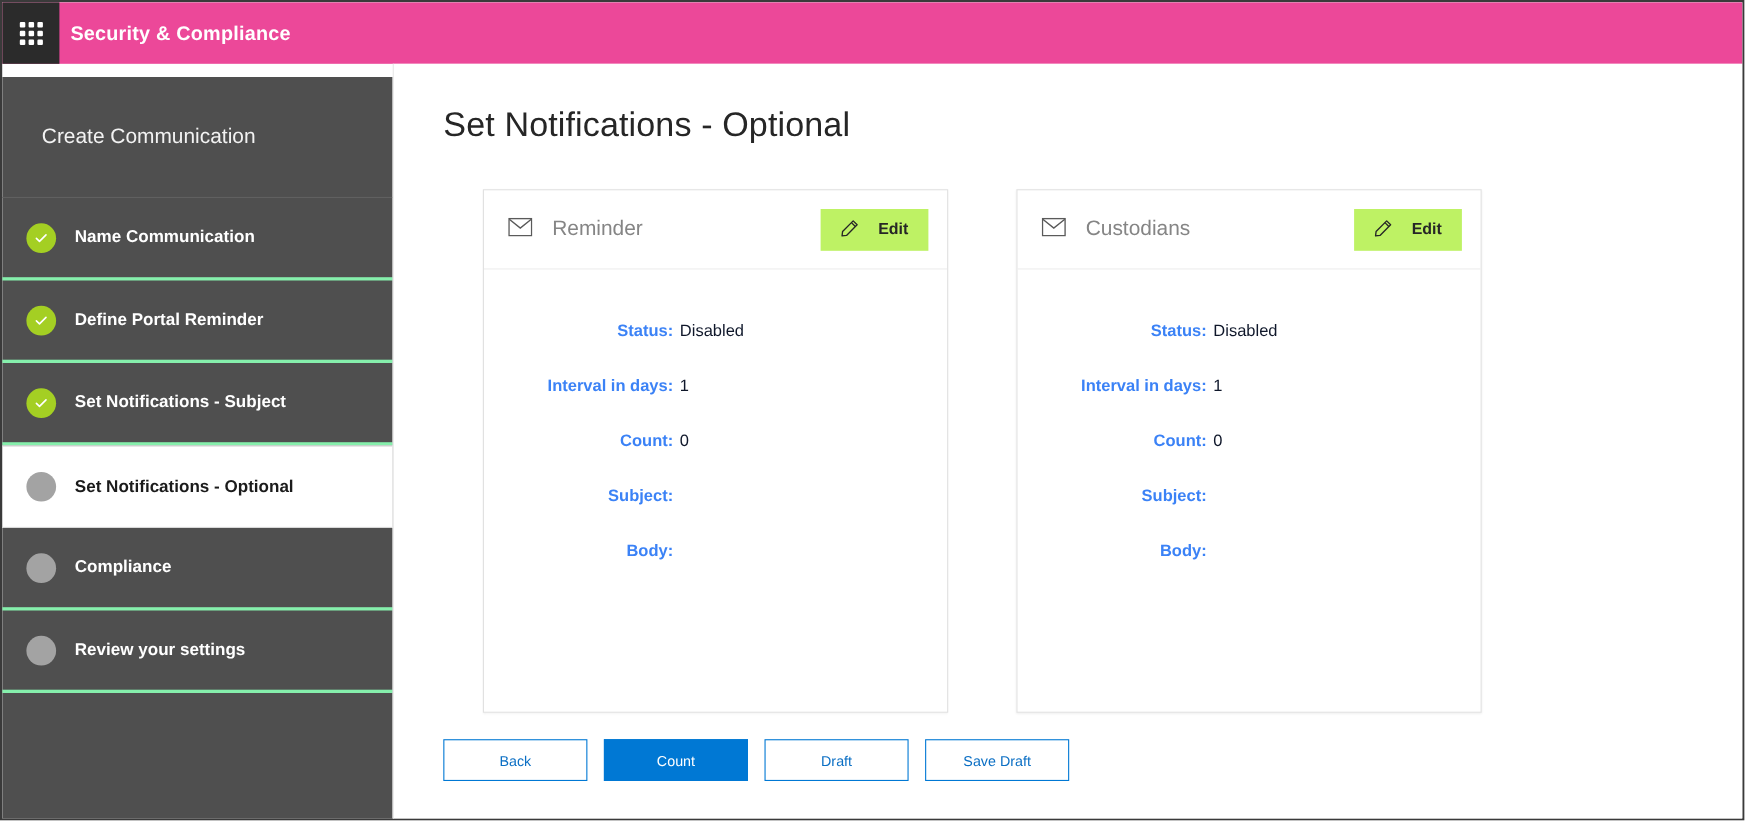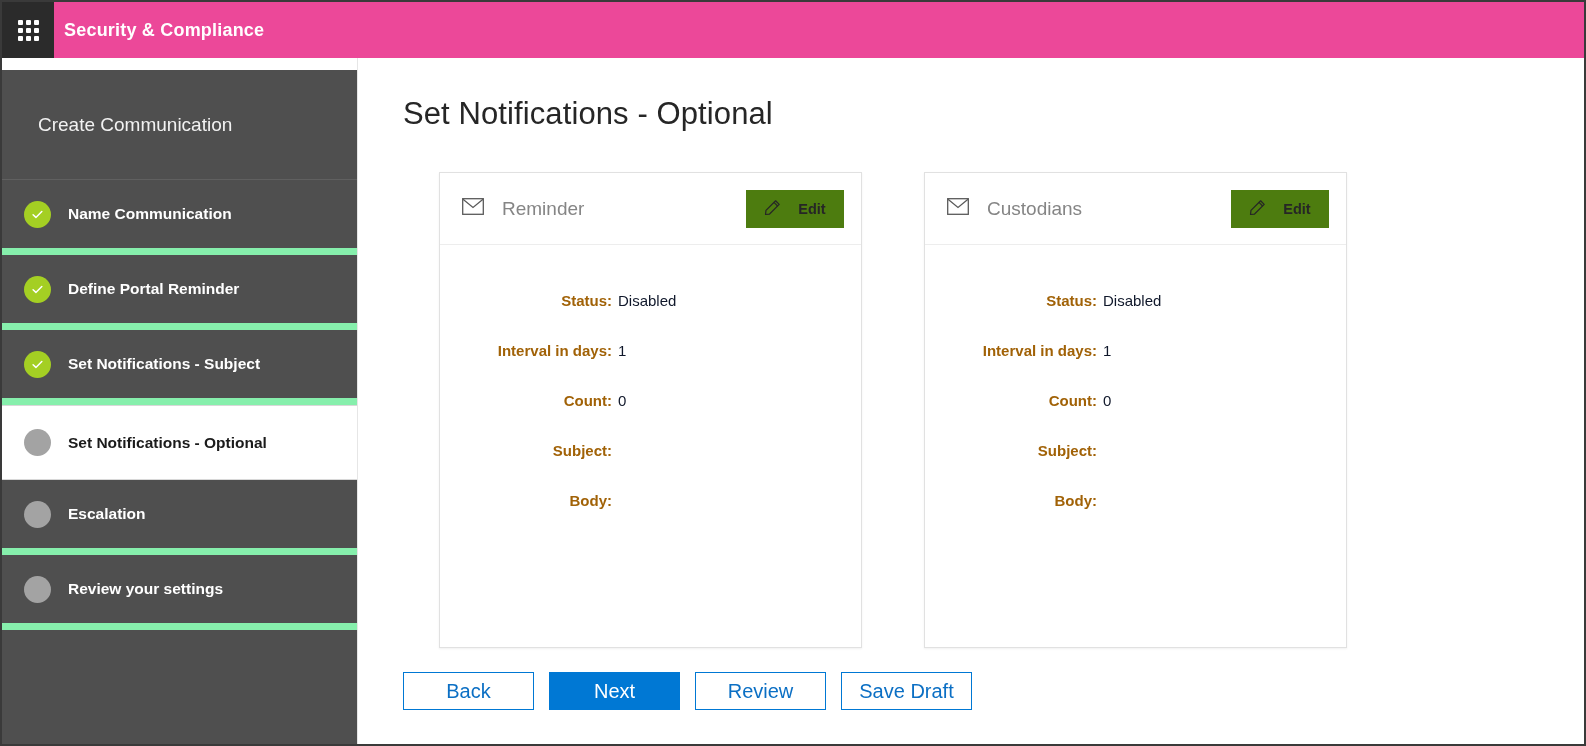--- a/index.html
+++ b/index.html
@@ -76,21 +76,21 @@
     font-size: 19px;
     font-weight: 400;
     border-bottom: 1px solid #606060;
   }
   .nav-item {
     position: relative;
     height: 75px;
     display: flex;
     align-items: center;
     padding-left: 22px;
-    border-bottom: 7px solid #86efac;
+    border-bottom: 3px solid #86efac;
     cursor: pointer;
   }
   .nav-item .bullet {
     width: 27px;
     height: 27px;
     border-radius: 50%;
     flex: 0 0 auto;
     display: flex;
     align-items: center;
     justify-content: center;
@@ -157,21 +157,21 @@
     margin-left: 18px;
     font-size: 19px;
     font-weight: 400;
     color: #858585;
     white-space: nowrap;
   }
   .edit-btn {
     margin-left: auto;
     height: 38px;
     min-width: 98px;
-    background: #4d7c0f;
+    background: #bef264;
     border: none;
     display: flex;
     align-items: center;
     justify-content: center;
     gap: 17px;
     cursor: pointer;
     font-family: inherit;
   }
   .edit-btn .edit-label {
     font-size: 14.5px;
@@ -185,21 +185,21 @@
   .field-row {
     display: flex;
     height: 50px;
     align-items: center;
   }
   .field-label {
     width: 172px;
     text-align: right;
     font-size: 15px;
     font-weight: 700;
-    color: #a16207;
+    color: #3b82f6;
     white-space: nowrap;
   }
   .field-value {
     margin-left: 6px;
     font-size: 15px;
     font-weight: 400;
     color: #0f172a;
     white-space: nowrap;
   }
 
@@ -207,21 +207,21 @@
   .actions {
     position: absolute;
     top: 614px; left: 45px;
     display: flex;
     gap: 15px;
   }
   .btn {
     height: 38px;
     min-width: 131px;
     font-family: inherit;
-    font-size: 20px;
+    font-size: 13px;
     font-weight: 400;
     cursor: pointer;
     border: 1px solid #0078d4;
     background: #ffffff;
     color: #0b6fc4;
   }
   .btn.primary {
     background: #0078d4;
     border-color: #0078d4;
     color: #ffffff;
@@ -279,21 +279,21 @@
       <span class="nav-label">Set Notifications - Subject</span>
     </div>
 
     <div class="nav-item selected">
       <span class="bullet pending"></span>
       <span class="nav-label">Set Notifications - Optional</span>
     </div>
 
     <div class="nav-item">
       <span class="bullet pending"></span>
-      <span class="nav-label">Escalation</span>
+      <span class="nav-label">Compliance</span>
     </div>
 
     <div class="nav-item">
       <span class="bullet pending"></span>
       <span class="nav-label">Review your settings</span>
     </div>
   </div>
 
   <div class="main">
 
@@ -384,19 +384,19 @@
             <span class="field-label">Body:</span>
             <span class="field-value"></span>
           </div>
         </div>
       </div>
 
     </div>
 
     <div class="actions">
       <button class="btn">Back</button>
-      <button class="btn primary">Next</button>
-      <button class="btn">Review</button>
+      <button class="btn primary">Count</button>
+      <button class="btn">Draft</button>
       <button class="btn">Save Draft</button>
     </div>
 
   </div>
 </div>
 
 </body></html>

